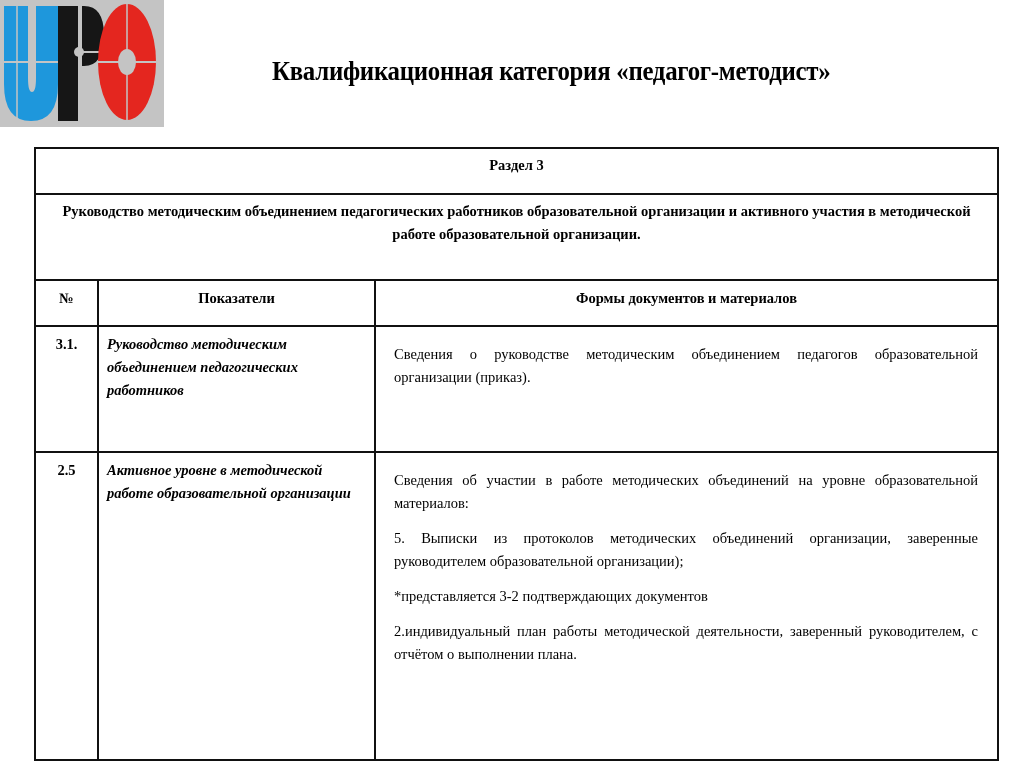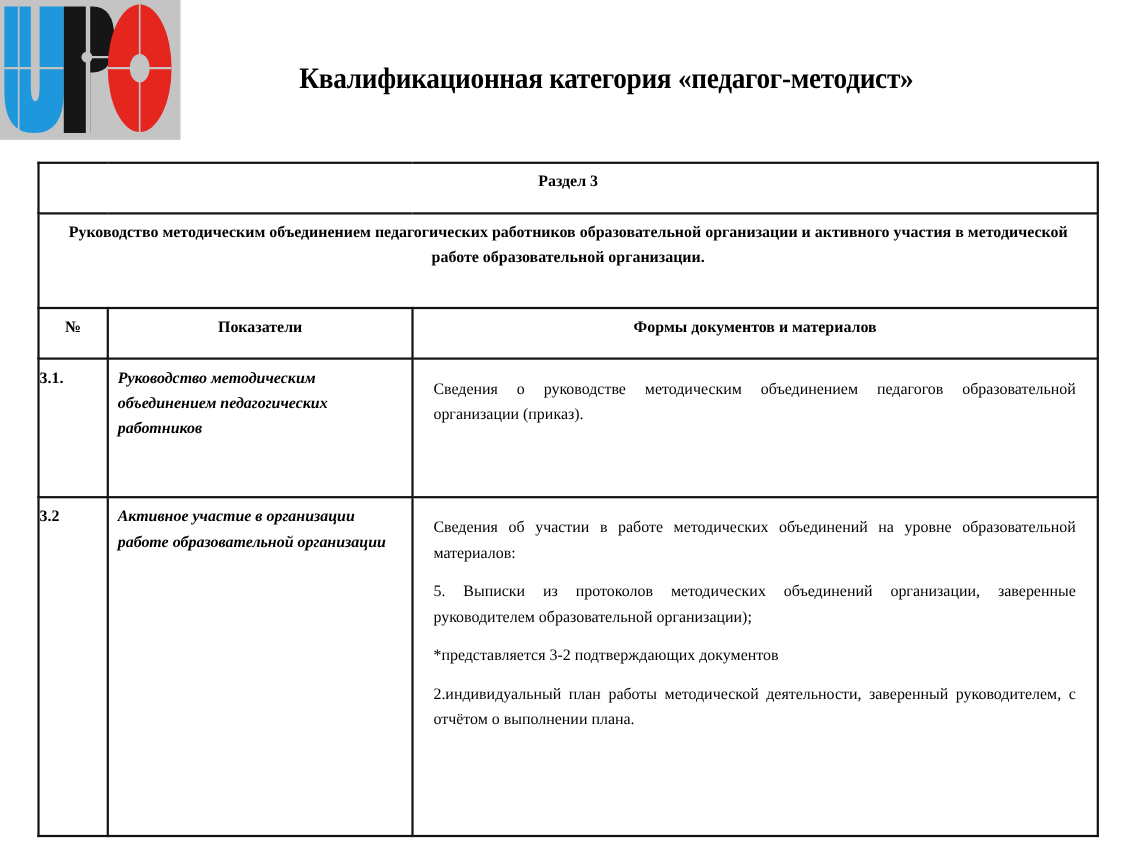--- a/index.html
+++ b/index.html
@@ -18,21 +18,21 @@
   table.grid {
     position: absolute; left: 34px; top: 147px; width: 965px; border-collapse: collapse;
     table-layout: fixed; font-size: 14.5px;
   }
   table.grid td {
     border: 2px solid #111; vertical-align: top; padding: 0; line-height: 23px;
   }
   .sec { height: 39px; text-align: center; font-weight: bold; padding-top: 5px !important; }
   .subtitle { height: 79px; text-align: center; font-weight: bold; padding: 5px 20px 0 20px !important; }
   .hdr { height: 38px; text-align: center; font-weight: bold; padding-top: 6px !important; }
-  .num { text-align: left; font-weight: bold; padding-top: 6px !important; font-family: Liberation Serif, serif; }
+  .num { text-align: center; font-weight: bold; padding-top: 6px !important; font-family: Liberation Serif, serif; }
   .ind { font-weight: bold; padding: 6px 6px 0 8px !important; font-style: italic; }
   .doc { padding: 4px 7px 0 6px !important; text-align: justify; }
   .row1 td { height: 118px; }
   .row2 td { height: 300px; }
   .doc p { margin: 12px; }
 </style>
 </head>
 <body>
 
 <div class="logo">
@@ -76,22 +76,22 @@
     <td class="hdr">Формы документов и материалов</td>
   </tr>
   <tr class="row1">
     <td class="num">3.1.</td>
     <td class="ind">Руководство методическим объединением педагогических работников</td>
     <td class="doc">
       <p>Сведения о руководстве методическим объединением  педагогов образовательной организации (приказ).</p>
     </td>
   </tr>
   <tr class="row2">
-    <td class="num">3.2</td>
-    <td class="ind">Активное участие в организации работе образовательной организации</td>
+    <td class="num">2.5</td>
+    <td class="ind">Активное уровне в методической работе образовательной организации</td>
     <td class="doc">
       <p>Сведения об участии в работе методических объединений на уровне образовательной материалов:</p>
       <p>5. Выписки из протоколов методических объединений организации, заверенные руководителем образовательной организации);</p>
       <p>*представляется 3-2 подтверждающих документов</p>
       <p>2.индивидуальный план работы методической деятельности, заверенный руководителем, с отчётом о выполнении плана.</p>
     </td>
   </tr>
 </tbody>
   </table>
 

